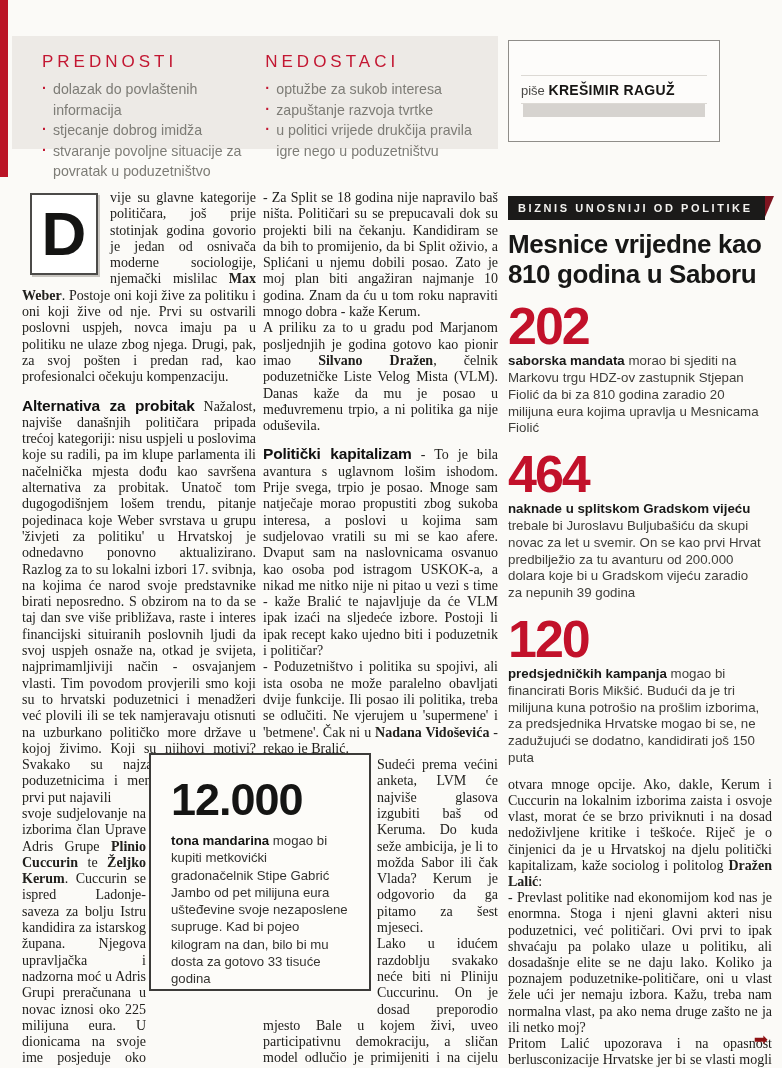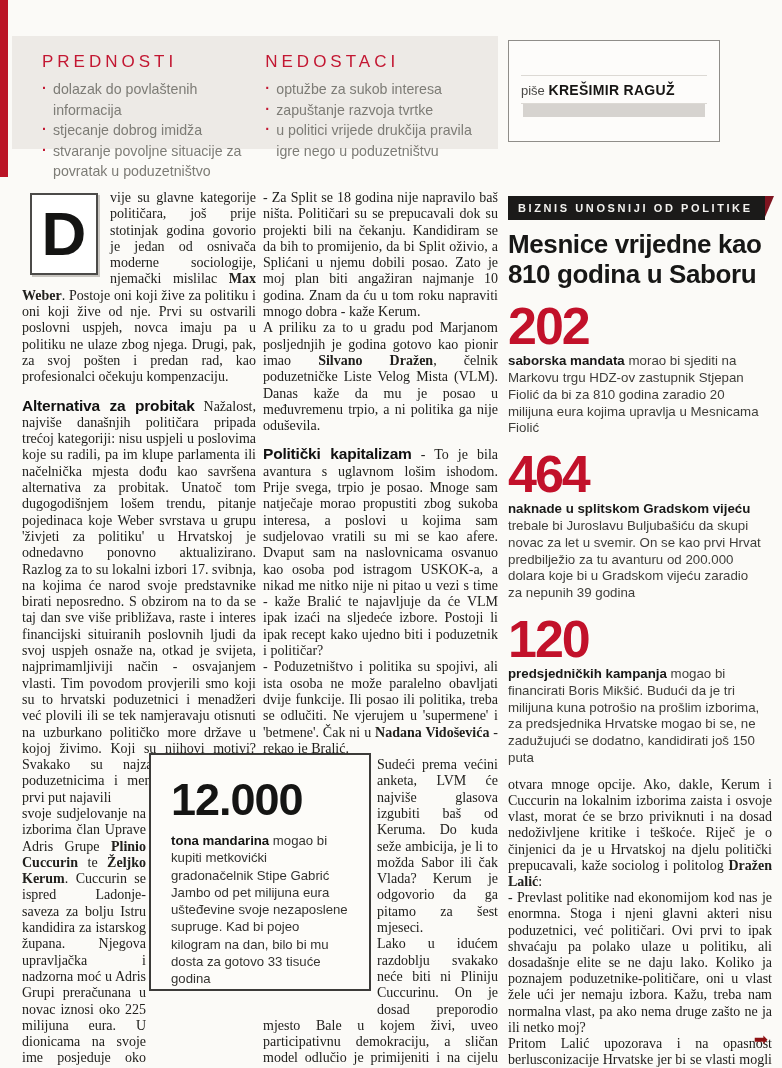--- a/index.html
+++ b/index.html
@@ -146,20 +146,20 @@
     </div>
     <div>
       <div class="stat-num">464</div>
       <p class="stat-txt"><span class="st-lead">naknade u splitskom Gradskom vijeću</span><span> trebale bi Juroslavu Buljubašiću da skupi novac za let u svemir. On se kao prvi Hrvat predbilježio za tu avanturu od 200.000 dolara koje bi u Gradskom vijeću zaradio za nepunih 39 godina</span></p>
     </div>
     <div>
       <div class="stat-num">120</div>
       <p class="stat-txt"><span class="st-lead">predsjedničkih kampanja</span><span> mogao bi financirati Boris Mikšić. Budući da je tri milijuna kuna potrošio na prošlim izborima, za predsjednika Hrvatske mogao bi se, ne zadužujući se dodatno, kandidirati još 150 puta</span></p>
     </div>
 
-    <p class="body body-start"><span><span>otvara mnoge opcije. Ako, dakle, Kerum i Cuccurin na lokalnim izborima zaista i osvoje vlast, morat će se brzo priviknuti i na dosad nedoživljene kritike i teškoće. Riječ je o činjenici da je u Hrvatskoj na djelu politički prepucavali, kaže sociolog i politolog </span><span class="b">Dražen Lalić</span><span>:</span></span></p>
+    <p class="body body-start"><span><span>otvara mnoge opcije. Ako, dakle, Kerum i Cuccurin na lokalnim izborima zaista i osvoje vlast, morat će se brzo priviknuti i na dosad nedoživljene kritike i teškoće. Riječ je o činjenici da je u Hrvatskoj na djelu politički kapitalizam, kaže sociolog i politolog </span><span class="b">Dražen Lalić</span><span>:</span></span></p>
     <p class="body">- Prevlast politike nad ekonomijom kod nas je enormna. Stoga i njeni glavni akteri nisu poduzetnici, već političari. Ovi prvi to ipak shvaćaju pa polako ulaze u politiku, ali dosadašnje elite se ne daju lako. Koliko ja poznajem poduzetnike-političare, oni u vlast žele ući jer nemaju izbora. Kažu, treba nam normalna vlast, pa ako nema druge zašto ne ja ili netko moj?</p>
     <p class="body">Pritom Lalić upozorava i na opasnost berlusconizacije Hrvatske jer bi se vlasti mogli dokopati ljudi željni neograničene moći i kontrole.</p>
     
   </div>
 
   <div class="cont-arrow">➡</div>
 </div>
 
 </body></html>

